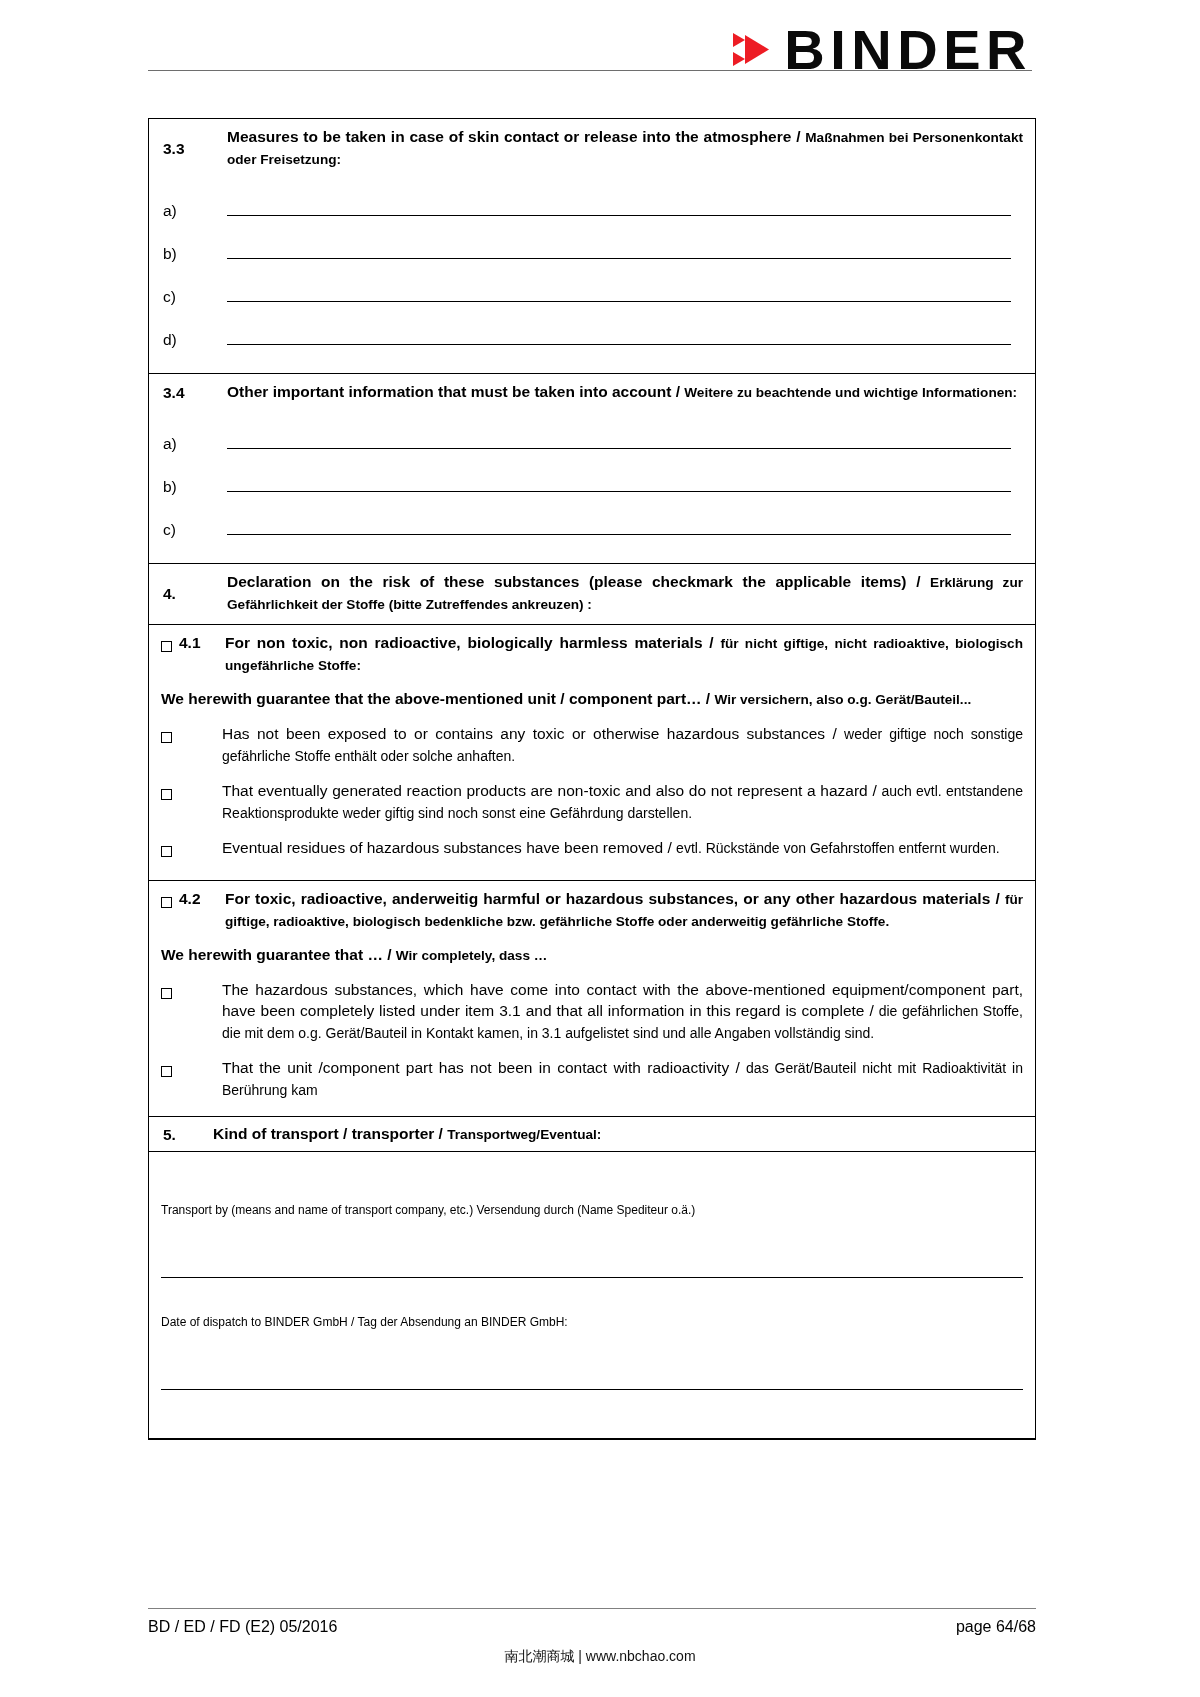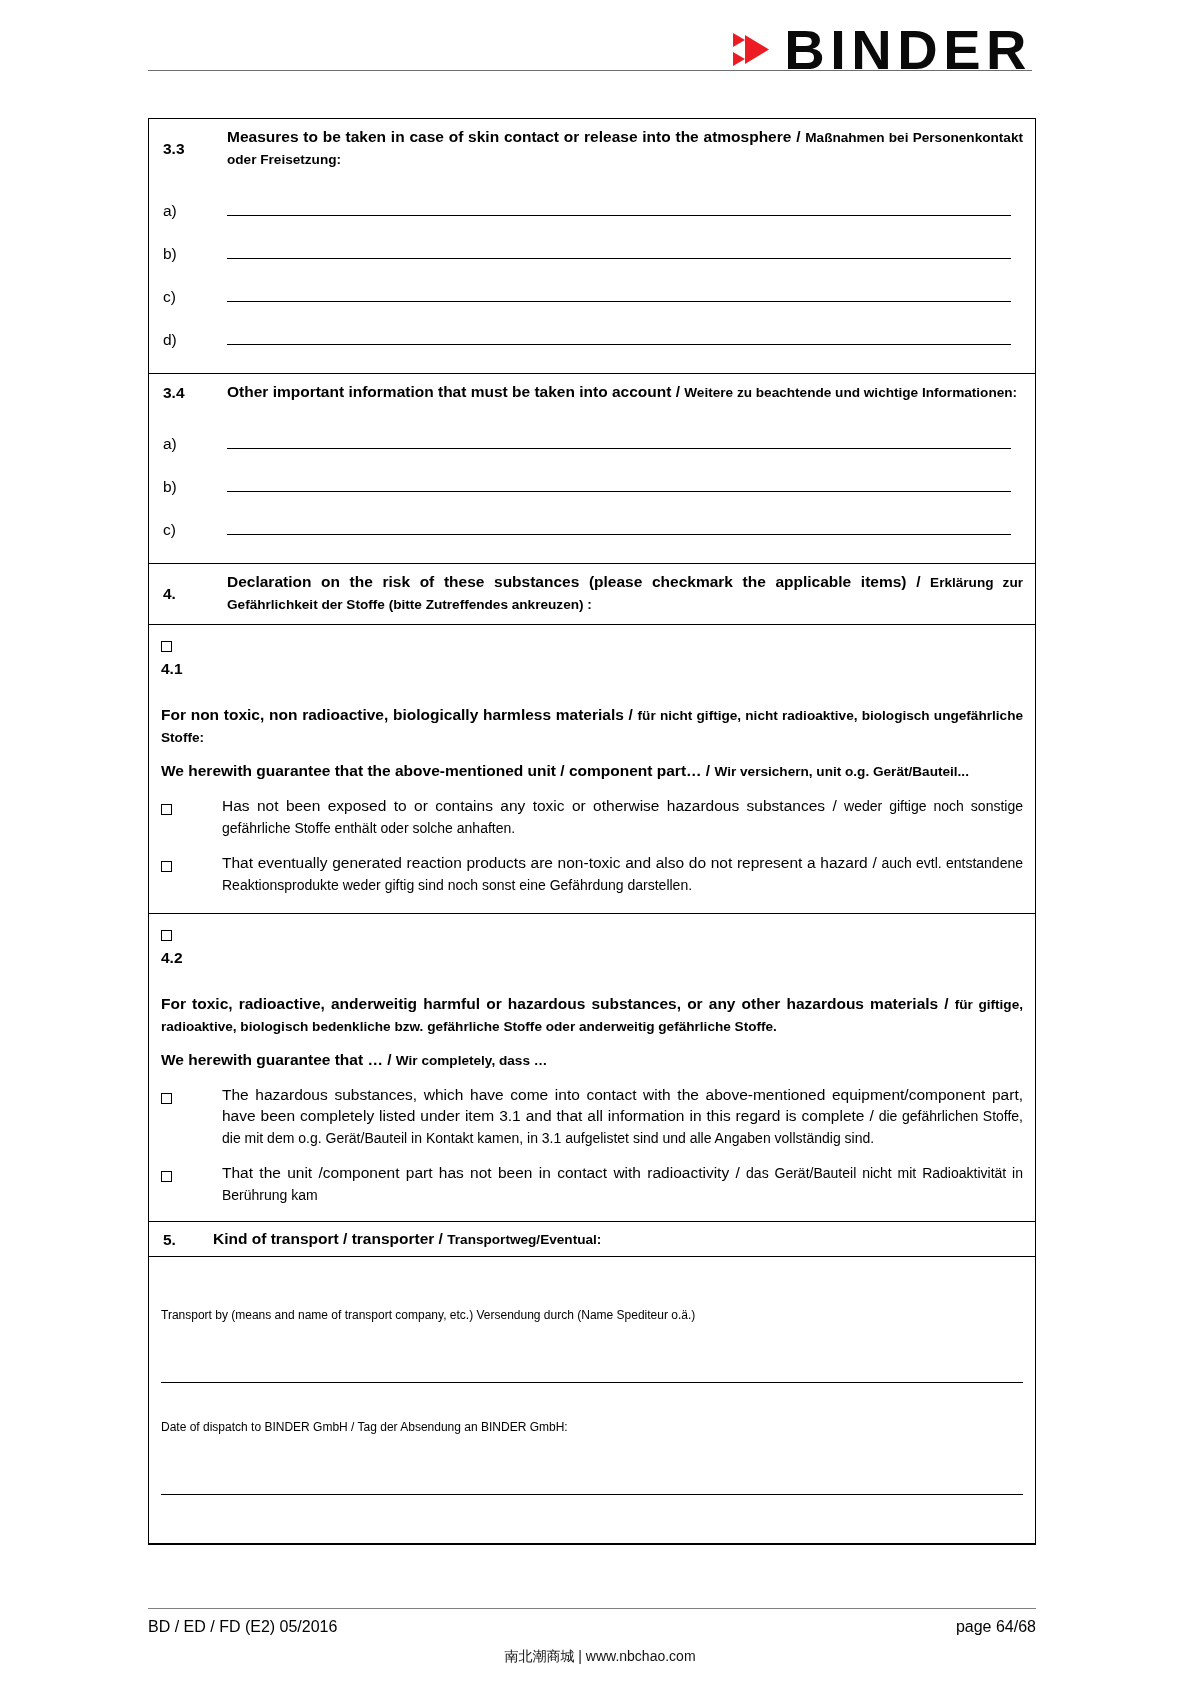--- a/index.html
+++ b/index.html
@@ -137,21 +137,20 @@
     flex: 0 0 auto;
   }
 
   
   .subhead {
     display: flex;
     align-items: flex-start;
     font-weight: bold;
     font-size: 15.5px;
     line-height: 21px;
-    flex-direction: column;
   }
   .subhead .cbwrap {
     flex: 0 0 auto;
     padding-top: 5px;
   }
   .subhead .sn {
     flex: 0 0 46px;
     font-weight: bold;
   }
   .subhead .st {
@@ -311,32 +310,36 @@
     </div>
 
     <div class="row">
       <div class="row-inner">
         <div class="subhead">
           <span class="cbwrap"><span class="cb"></span></span>
           <div class="sn">4.1</div>
           <div class="st"><span>For non toxic, non radioactive, biologically harmless materials / </span><span class="de">für nicht giftige, nicht radioaktive, biologisch ungefährliche Stoffe:</span></div>
         </div>
 
-        <div class="guarantee"><span>We herewith guarantee that the above-mentioned unit / component part… / </span><span class="de">Wir versichern, unit o.g. Gerät/Bauteil...</span></div>
+        <div class="guarantee"><span>We herewith guarantee that the above-mentioned unit / component part… / </span><span class="de">Wir versichern, also o.g. Gerät/Bauteil...</span></div>
 
         <div class="bul">
           <span class="cbwrap"><span class="cb"></span></span>
           <div class="bt"><span>Has not been exposed to or contains any toxic or otherwise hazardous substances / </span><span class="de2">weder giftige noch sonstige gefährliche Stoffe enthält oder solche anhaften.</span></div>
         </div>
 
         <div class="bul">
           <span class="cbwrap"><span class="cb"></span></span>
           <div class="bt"><span>That eventually generated reaction products are non-toxic and also do not represent a hazard / </span><span class="de2">auch evtl. entstandene Reaktionsprodukte weder giftig sind noch sonst eine Gefährdung darstellen.</span></div>
         </div>
 
+        <div class="bul">
+          <span class="cbwrap"><span class="cb"></span></span>
+          <div class="bt"><span>Eventual residues of hazardous substances have been removed / </span><span class="de2">evtl. Rückstände von Gefahrstoffen entfernt wurden.</span></div>
+        </div>
         <div style="height:8px"></div>
       </div>
     </div>
 
     <div class="row">
       <div class="row-inner">
         <div class="subhead">
           <span class="cbwrap"><span class="cb"></span></span>
           <div class="sn">4.2</div>
           <div class="st"><span>For toxic, radioactive, anderweitig harmful or hazardous substances, or any other hazardous materials / </span><span class="de">für giftige, radioaktive, biologisch bedenkliche bzw. gefährliche Stoffe oder anderweitig gefährliche Stoffe.</span></div>

